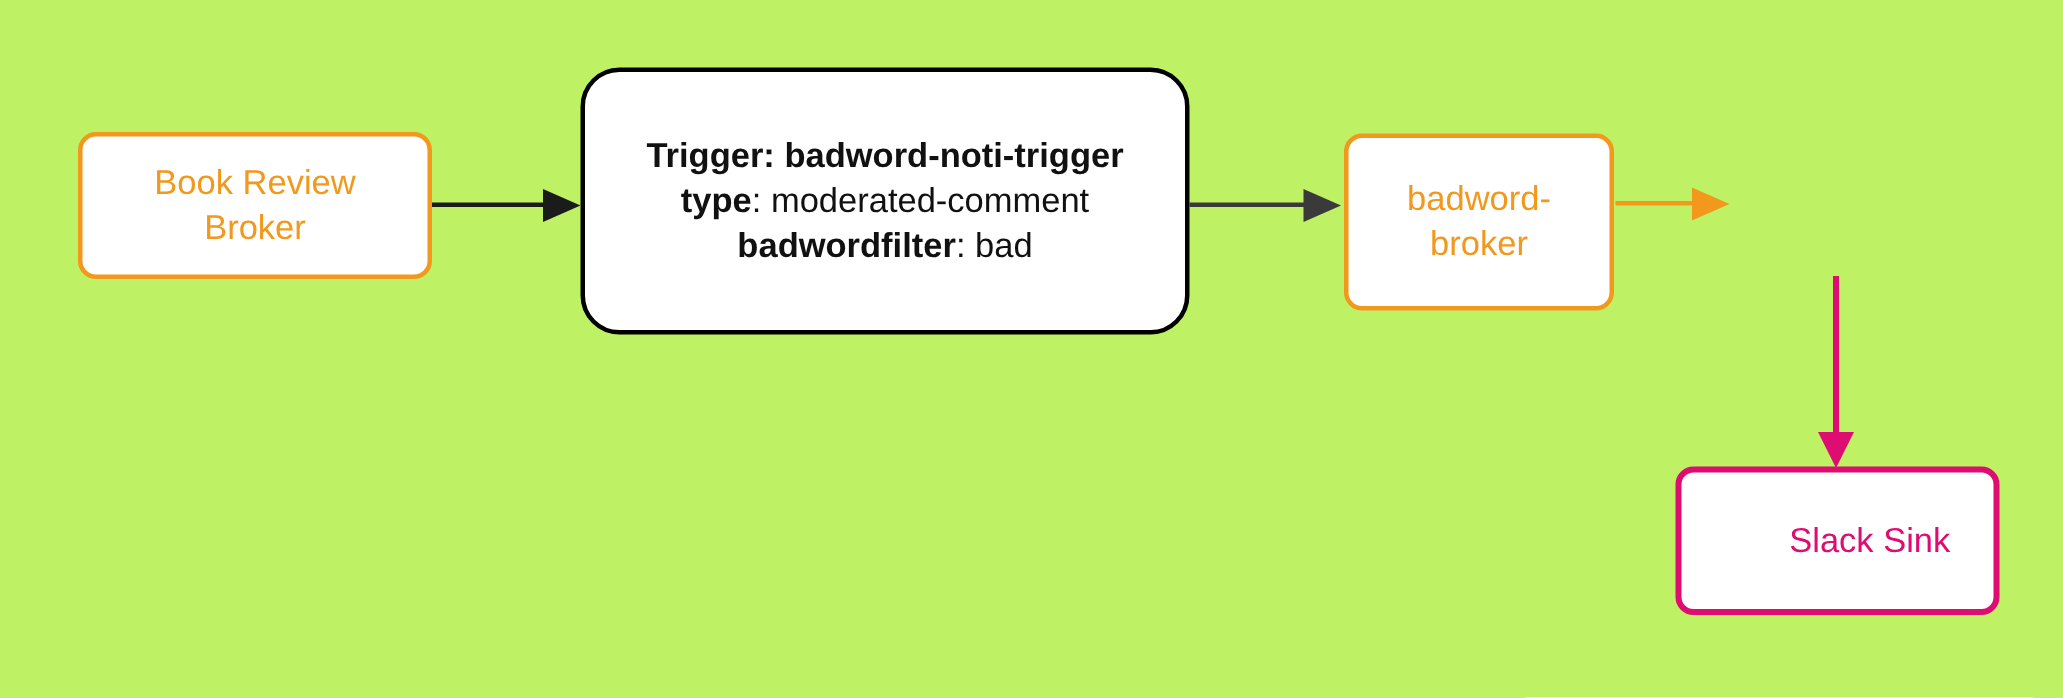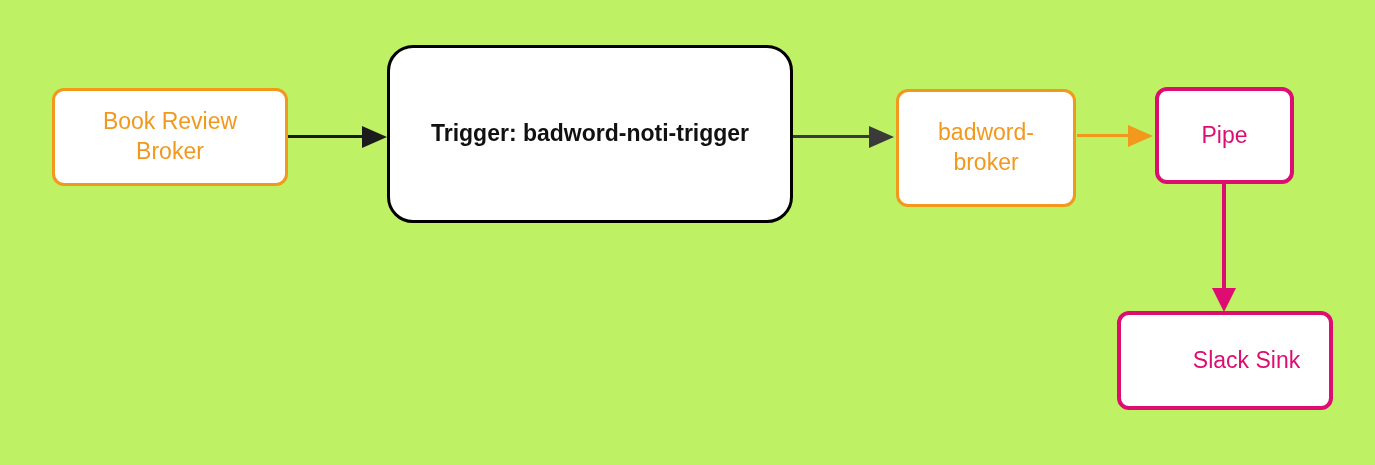--- a/index.html
+++ b/index.html
@@ -143,40 +143,39 @@
 Broker</span>
   </div>
 
   <div class="edge edge-h" id="edge-broker-to-trigger">
     <div class="edge-line-h"></div>
     <div class="arrowhead-right"></div>
   </div>
 
   <div class="node" id="node-trigger">
     <span class="trigger-line"><span class="k">Trigger:</span> <span class="k">badword-noti-trigger</span></span>
+    <span class="trigger-line"><span class="k">type</span><span>: moderated-comment</span></span>
+    <span class="trigger-line"><span class="k">badwordfilter</span><span>: bad</span></span>
   </div>
 
   <div class="edge edge-h" id="edge-trigger-to-badword">
     <div class="edge-line-h"></div>
     <div class="arrowhead-right"></div>
   </div>
 
   <div class="node node-broker" id="node-badword-broker">
     <span class="node-label">badword-
 broker</span>
   </div>
 
   <div class="edge edge-h" id="edge-badword-to-pipe">
     <div class="edge-line-h"></div>
     <div class="arrowhead-right"></div>
   </div>
 
-  <div class="node node-pink" id="node-pipe">
-    <span class="node-label">Pipe</span>
-  </div>
 
   <div class="edge" id="edge-pipe-to-slack">
     <div class="edge-line-v"></div>
     <div class="arrowhead-down"></div>
   </div>
 
   <div class="node node-pink" id="node-slack-sink">
     <span class="node-label">Slack Sink</span>
   </div>
 

